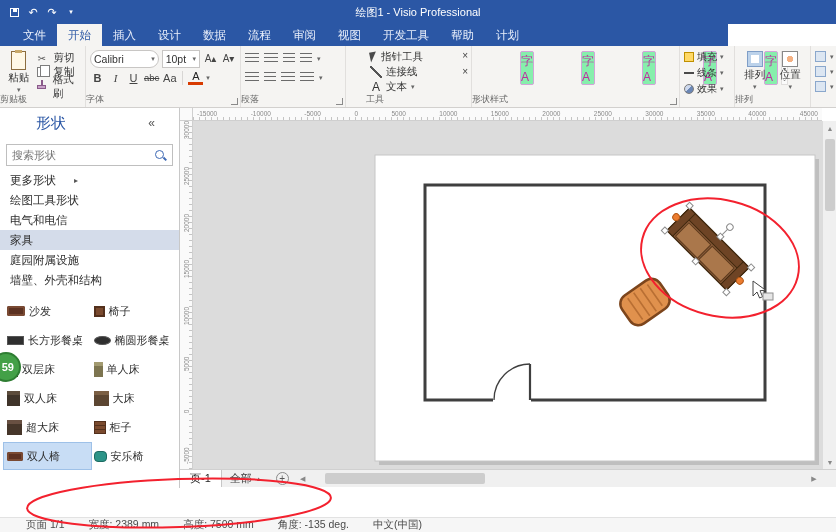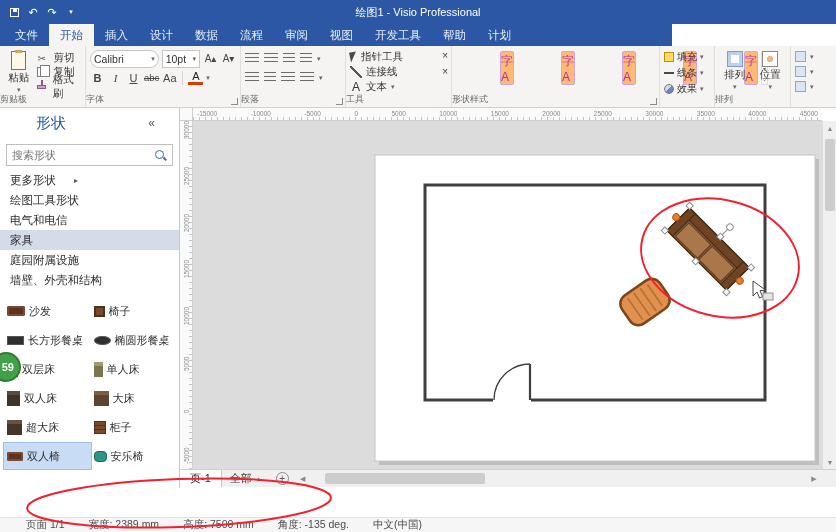--- a/index.html
+++ b/index.html
@@ -8,21 +8,21 @@
 
   
   .titlebar { position:absolute; left:0; top:0; width:836px; height:24px; background:#2b57a5; display:flex; align-items:center; }
   .qat { display:flex; align-items:center; gap:3px; padding-left:6px; z-index:2; }
   .qat-btn { min-width:16px; height:18px; display:flex; align-items:center; justify-content:center; font-size:11px; color:#fff; cursor:default; }
   .floppy { width:9px; height:9px; border:1px solid #fff; position:relative; }
   .floppy:after { content:""; position:absolute; left:2px; top:0; width:4px; height:3px; background:#fff; }
   .win-title { position:absolute; left:0; right:0; text-align:center; font-size:11px; color:#fff; }
 
   
-  .tabrow { position:absolute; left:0; top:24px; width:672px; height:22px; background:#2b57a5; display:flex; align-items:stretch; padding-left:4px; }
+  .tabrow { position:absolute; left:0; top:24px; width:728px; height:22px; background:#2b57a5; display:flex; align-items:stretch; padding-left:12px; }
   .tab { padding:0 11px; font-size:11.5px; color:#e9effb; display:flex; align-items:center; white-space:nowrap; }
   .tab.active { background:#f5f4f2; color:#2b57a5; }
   .tellme { display:flex; align-items:center; gap:5px; margin-left:12px; font-size:11px; color:#e2ebfa; white-space:nowrap; }
   .bulb { width:9px; height:9px; border-radius:50%; background:#ffd84d; }
 
   
   .ribbon { position:absolute; left:0; top:46px; width:836px; height:62px; background:#f5f4f2; border-bottom:1px solid #d2d0ce; display:flex; overflow:hidden; }
   .rgroup { position:relative; border-right:1px solid #e1dfdd; padding:3px 4px 13px 4px; flex-shrink:0; }
   .glabel { position:absolute; bottom:1px; left:0; right:0; font-size:9px; color:#6a6a6a; }
   .launcher { position:absolute; right:2px; bottom:2px; width:7px; height:7px; border-right:1.3px solid #8a8a8a; border-bottom:1.3px solid #8a8a8a; }
@@ -54,31 +54,31 @@
   .fbtn.strike { text-decoration:line-through; font-size:9.5px; }
   .fbtn.colorA { color:#222; border-bottom:3px solid #d83b01; line-height:10px; height:14px; }
   .fbtn.grow { font-size:10px; }
   .vsep { width:1px; height:14px; background:#d8d6d4; margin:0 2px; }
 
   
   .g-para { width:105px; }
   .pi { width:14px; height:11px; background:repeating-linear-gradient(to bottom,#6b6b6b 0 1.5px,transparent 1.5px 4px); margin-right:2px; }
   .pi.c { width:12px; }
   
-  .g-tools { width:106px; }
+  .g-tools { width:106px;margin-left:20px; }
   .tri-pointer { width:0; height:0; border-top:10px solid #4a4a4a; border-right:7px solid transparent; transform:rotate(-12deg); }
   .conn-icon { width:12px; height:12px; background:linear-gradient(45deg,transparent 44%,#555 44% 56%,transparent 56%); }
   .atool { font-size:12px; color:#333; width:12px; text-align:center; }
   .tools-mini { position:absolute; right:3px; top:4px; display:flex; flex-direction:column; gap:5px; align-items:center; }
   .xglyph { font-size:10px; color:#444; }
 
   
   .g-styles { width:208px; }
   .styles-wrap { display:flex; gap:3px; align-items:flex-start; padding-top:2px; }
-  .style-box { width:34px; height:34px; background:#fdba74; border:1px solid #d2a5d8; border-radius:2px; display:flex; align-items:center; justify-content:center; font-size:12px; color:#bf2aa0;margin-left:44px; }
+  .style-box { width:34px; height:34px; background:#86efac; border:1px solid #d2a5d8; border-radius:2px; display:flex; align-items:center; justify-content:center; font-size:12px; color:#bf2aa0;margin-left:44px; }
   .gal-arrows { display:flex; flex-direction:column; justify-content:space-between; height:34px; width:14px; align-items:center; border:1px solid #e0dedd; background:#fafafa; font-size:6px; color:#666; padding:2px 0; }
 
   
   .g-format { width:55px; }
   .fle-row { display:flex; align-items:center; gap:3px; height:16px; font-size:10px; color:#333; }
   .swatch-fill { width:10px; height:10px; background:#ffd966; border:1px solid #bf9000; }
   .swatch-line { width:10px; height:10px; position:relative; }
   .swatch-line:after { content:""; position:absolute; left:0; top:4px; width:10px; height:2px; background:#4a4a4a; }
   .swatch-eff { width:10px; height:10px; border-radius:50%; background:linear-gradient(135deg,#cdd9ee 50%,#6b87b5 50%); border:1px solid #7a7a7a; }
 

